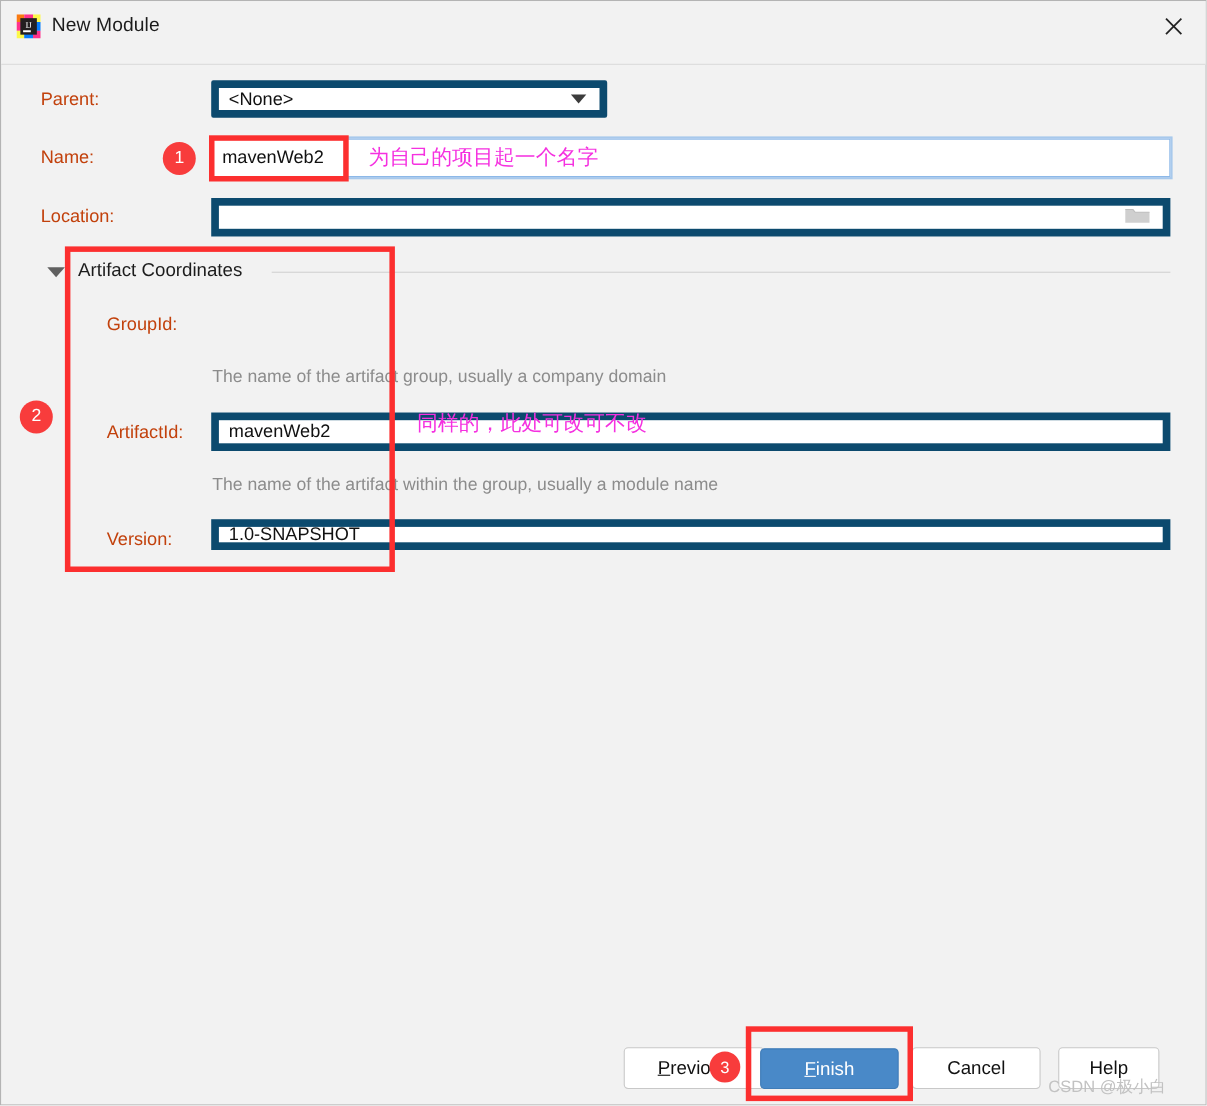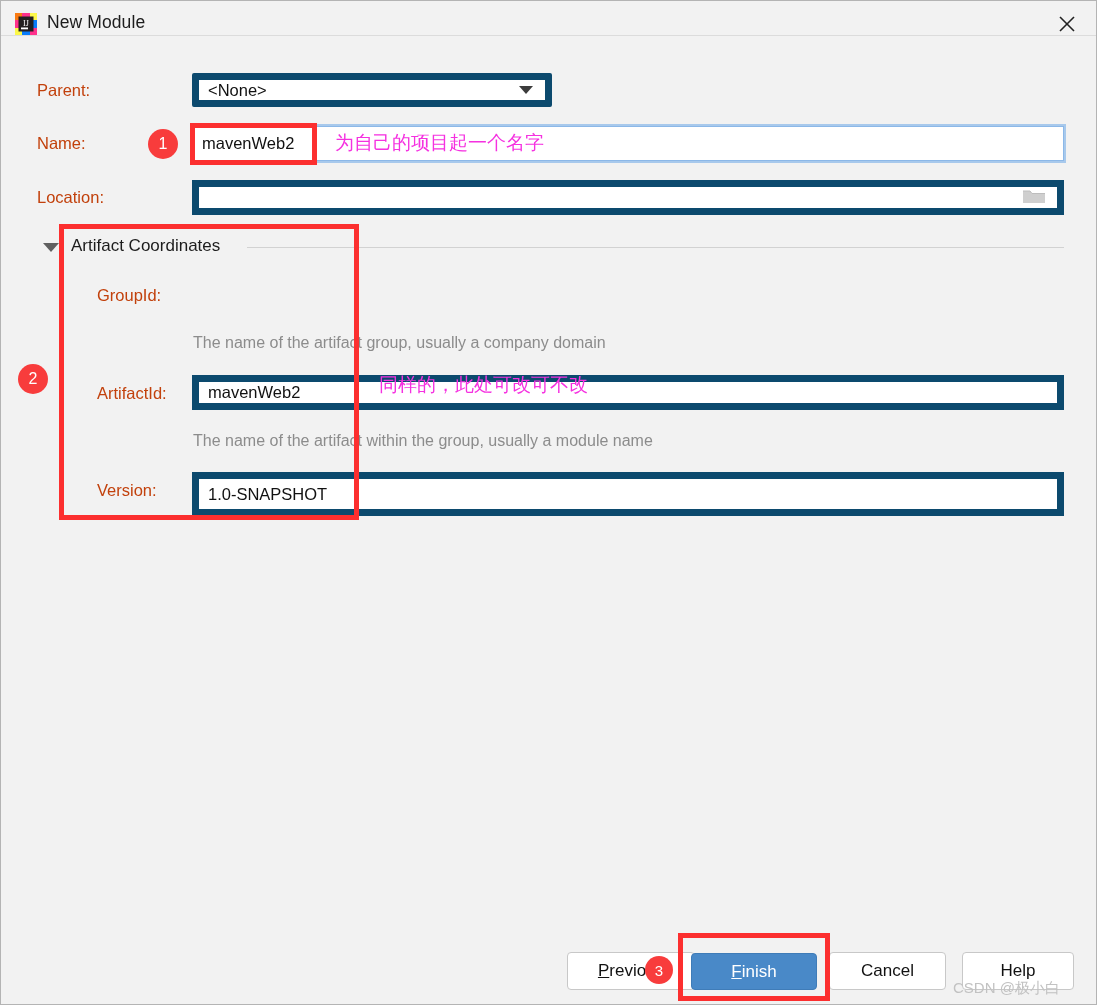--- a/index.html
+++ b/index.html
@@ -15,21 +15,21 @@
     height: 1005px;
     background: #f2f2f2;
     border: 1px solid #b4b4b4;
     overflow: hidden;
   }
 
   
   #titlebar {
     position: absolute;
     left: 0; top: 0;
-    width: 1097px; height: 35px;
+    width: 1097px; height: 58px;
     background: #f2f2f2;
     border-bottom: 1px solid #dcdcdc;
   }
   #app-icon {
     position: absolute; left: 14px; top: 12px;
     width: 22px; height: 22px;
   }
   #title-text {
     position: absolute; left: 46px; top: 11px;
     font-size: 17.5px; color: #1c1c1c;
@@ -125,21 +125,21 @@
   }
 
   #artifactid-label { left: 96px; top: 383px; }
   #artifactid-field { left: 191px; top: 374px; width: 872px; height: 35px; }
   #artifactid-help {
     position: absolute; left: 192px; top: 431px;
     font-size: 16px; color: #8c8c8c;
   }
 
   #version-label { left: 96px; top: 480px; }
-  #version-field { left: 191px; top: 471px; width: 872px; height: 44px; }
+  #version-field { left: 191px; top: 471px; width: 872px; height: 28px; }
 
   
   .redbox {
     position: absolute;
     border: 5px solid #fc2f2f;
     pointer-events: none;
     z-index: 6;
   }
   #redbox-name  { left: 189px; top: 122px; width: 127px; height: 42px; }
   #redbox-ac    { left: 58px;  top: 223px; width: 300px; height: 296px; }
@@ -184,21 +184,21 @@
     cursor: pointer;
   }
   #btn-previous { left: 566px; top: 951px; width: 128px; }
   #btn-finish {
     left: 690px; top: 952px; width: 126px; height: 37px;
     background: #4989c8;
     border: 1px solid #3f7cb8;
     color: #ffffff;
   }
   #btn-cancel { left: 828px; top: 951px; width: 117px; }
-  #btn-help   { left: 961px; top: 951px; width: 112px; }
+  #btn-help   { left: 961px; top: 951px; width: 92px; }
   .mn { text-decoration: underline; }
 
   #watermark {
     position: absolute;
     left: 952px; top: 978px;
     font-size: 15px;
     color: #c2c2c2;
     z-index: 10;
     white-space: nowrap;
   }

